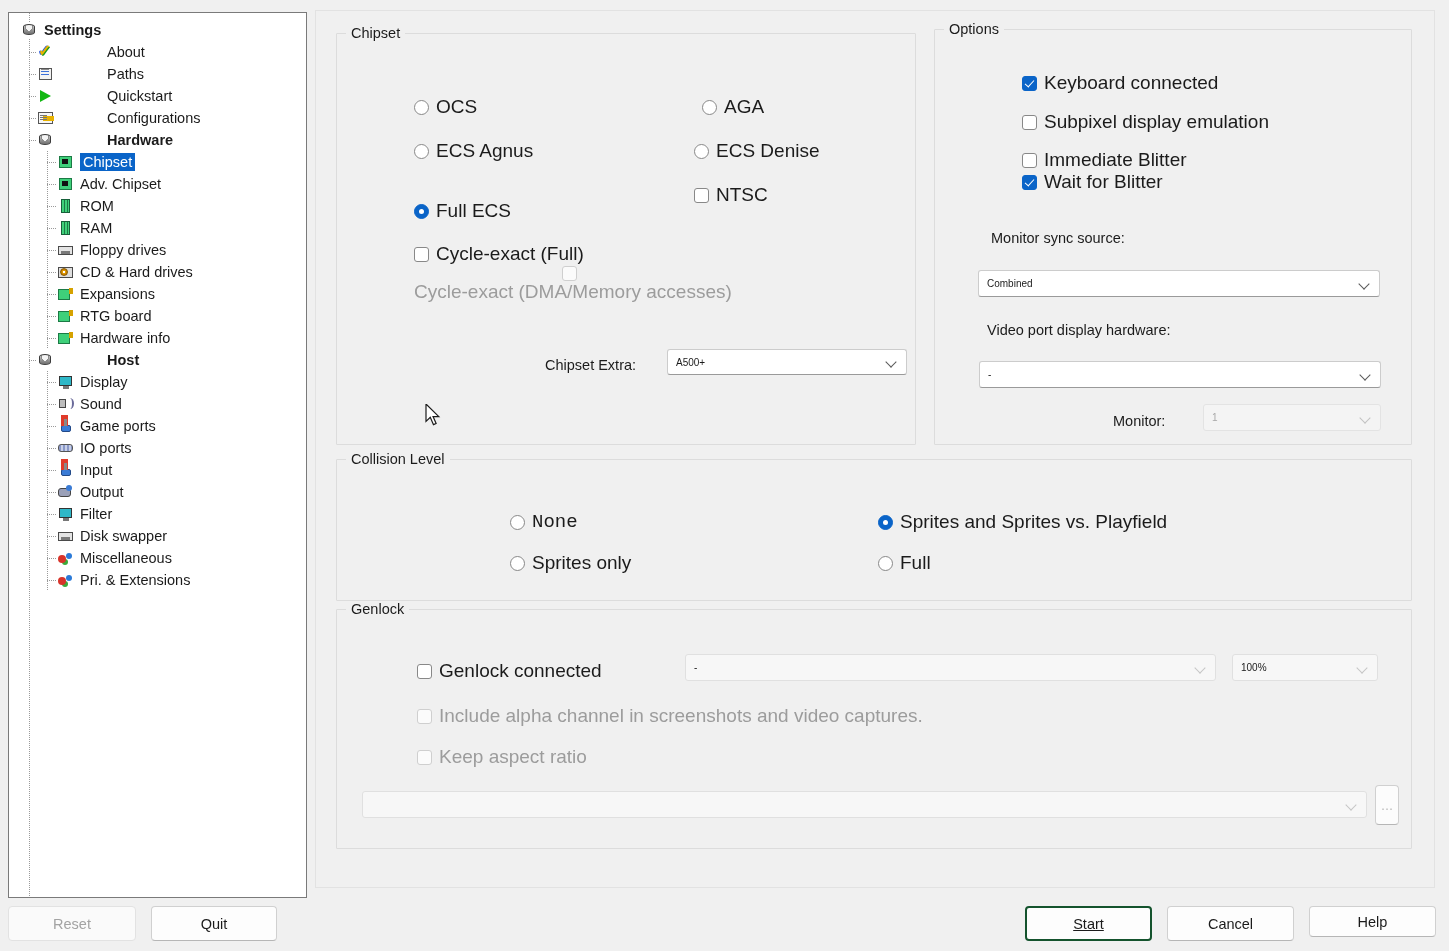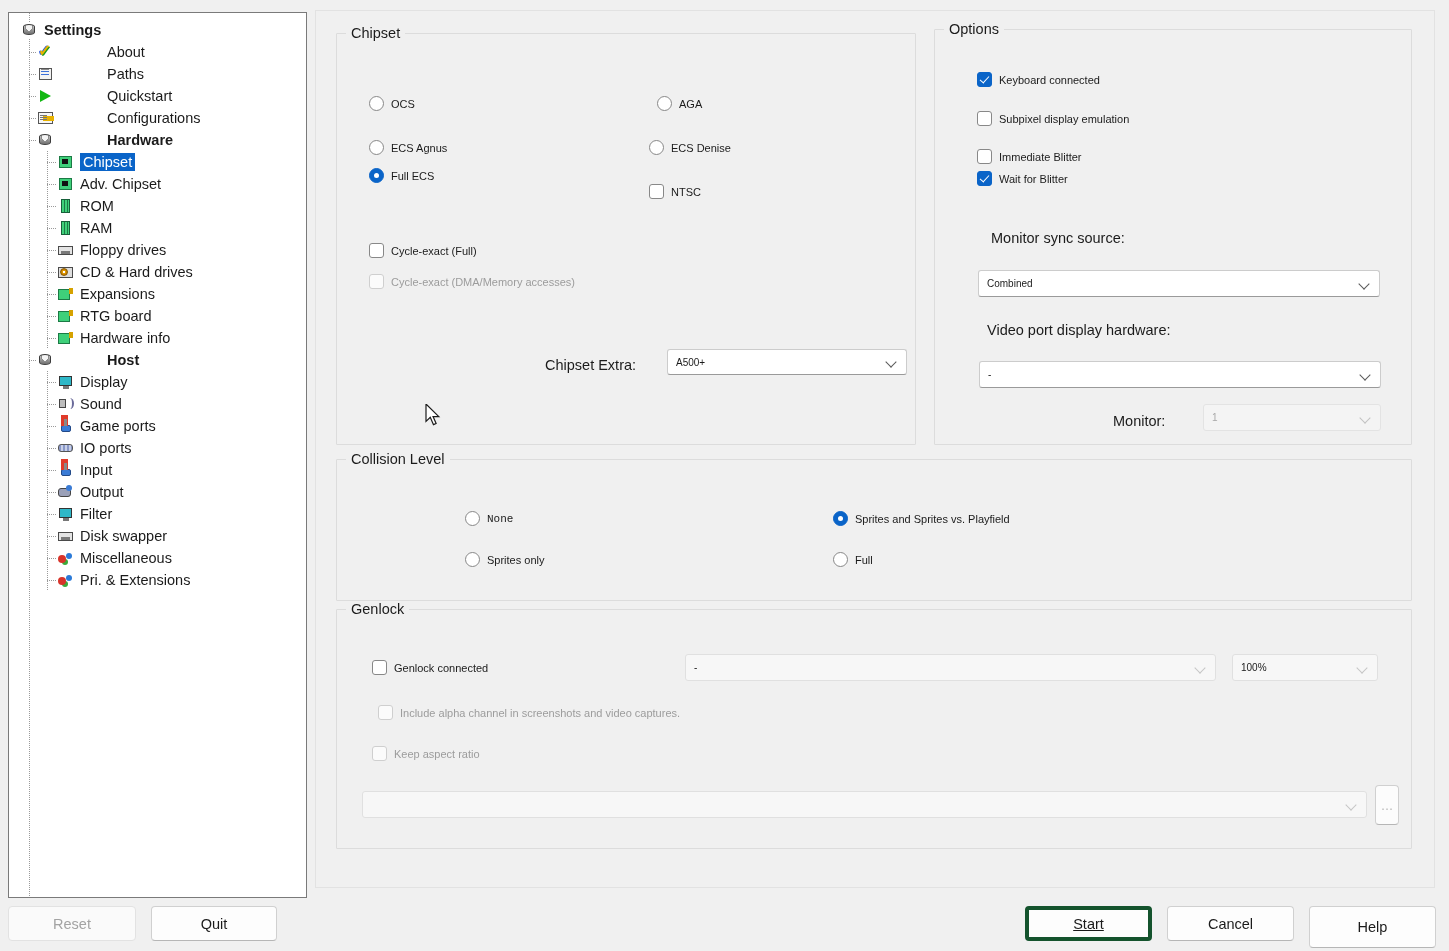--- a/index.html
+++ b/index.html
@@ -218,24 +218,25 @@
   #grp-chipset   { left: 20px;  top: 22px;  width: 580px; height: 412px; }
   #grp-options   { left: 618px; top: 18px;  width: 478px; height: 416px; }
   #grp-collision { left: 20px;  top: 448px; width: 1076px; height: 142px; }
   #grp-genlock   { left: 20px;  top: 598px; width: 1076px; height: 240px; }
 
   
   .ctl {
     position: absolute;
     display: flex;
     align-items: center;
-    font-size: 11px;
+    font-size: 19px;
     color: #1b1b1b;
     white-space: nowrap;
     cursor: default;
+    margin-left: 45px;
   }
   .ctl.disabled { color: #9c9c9c; }
 
   .radio {
     width: 15px; height: 15px;
     border-radius: 50%;
     border: 1px solid #888888;
     background: #ffffff;
     box-sizing: border-box;
     margin-right: 7px;
@@ -324,28 +325,28 @@
     border-bottom-color: #b6b6b6;
     border-radius: 4px;
     font-size: 14.5px;
     color: #1b1b1b;
     display: flex; align-items: center; justify-content: center;
     box-sizing: border-box;
     cursor: default;
     font-family: "Liberation Sans", sans-serif;
   }
   .btn.disabled { color: #a3a3a3; background:#fafafa; border-color:#e2e2e2; }
-  .btn.default { border: 4px solid #14532d; text-decoration: underline; }
+  .btn.default { border: 2px solid #14532d; text-decoration: underline; }
   .btn.dots-btn { background:#fcfcfc; color:#bdbdbd; }
 
   #btn-reset  { left: 8px;   top: 906px; width: 128px; height: 35px; }
   #btn-quit   { left: 151px; top: 906px; width: 126px; height: 35px; }
   #btn-start  { left: 1025px;top: 906px; width: 127px; height: 35px; }
   #btn-cancel { left: 1167px;top: 906px; width: 127px; height: 35px; }
-  #btn-help   { left: 1309px;top: 906px; width: 127px; height: 42px; }
+  #btn-help   { left: 1309px;top: 906px; width: 127px; height: 31px; }
 
   
   #cursor {
     position: absolute;
     left: 425px; top: 404px;
     width: 18px; height: 24px;
     pointer-events: none;
   }
 </style>
 </head>
@@ -511,21 +512,21 @@
     <span class="legend">Chipset</span>
 
     <div class="ctl" style="left:32px; top:62px;">
       <span class="radio"></span>
       <span>OCS</span>
     </div>
     <div class="ctl" style="left:32px; top:106px;">
       <span class="radio"></span>
       <span>ECS Agnus</span>
     </div>
-    <div class="ctl" style="left:32px; top:134px;">
+    <div class="ctl" style="left:32px; top:166px;">
       <span class="radio on"></span>
       <span>Full ECS</span>
     </div>
 
     <div class="ctl" style="left:320px; top:62px;">
       <span class="radio"></span>
       <span>AGA</span>
     </div>
     <div class="ctl" style="left:312px; top:106px;">
       <span class="radio"></span>
@@ -533,21 +534,21 @@
     </div>
     <div class="ctl" style="left:312px; top:150px;">
       <span class="check"></span>
       <span>NTSC</span>
     </div>
 
     <div class="ctl" style="left:32px; top:209px;">
       <span class="check"></span>
       <span>Cycle-exact (Full)</span>
     </div>
-    <div class="ctl disabled" style="left:32px; top:240px;">
+    <div class="ctl disabled" style="left:32px; top:232px;flex-direction:column;">
       <span class="check dim"></span>
       <span>Cycle-exact (DMA/Memory accesses)</span>
     </div>
 
     <span class="flabel" style="left:208px; top:323px;">Chipset Extra:</span>
     <div class="combo" style="left:330px; top:315px; width:240px; height:26px;">
       <span class="cv">A500+</span>
       <span class="chev"></span>
     </div>
   </div>
@@ -622,21 +623,21 @@
 
     <div class="combo empty" style="left:348px; top:44px; width:531px; height:27px;">
       <span class="cv">-</span>
       <span class="chev"></span>
     </div>
     <div class="combo empty" style="left:895px; top:44px; width:146px; height:27px;">
       <span class="cv">100%</span>
       <span class="chev"></span>
     </div>
 
-    <div class="ctl disabled" style="left:41px; top:95px;">
+    <div class="ctl disabled" style="left:35px; top:95px;">
       <span class="check dim"></span>
       <span>Include alpha channel in screenshots and video captures.</span>
     </div>
     <div class="ctl disabled" style="left:35px; top:136px;">
       <span class="check dim"></span>
       <span>Keep aspect ratio</span>
     </div>
 
     <div class="combo empty" style="left:25px; top:181px; width:1005px; height:27px;">
       <span class="cv"></span>

